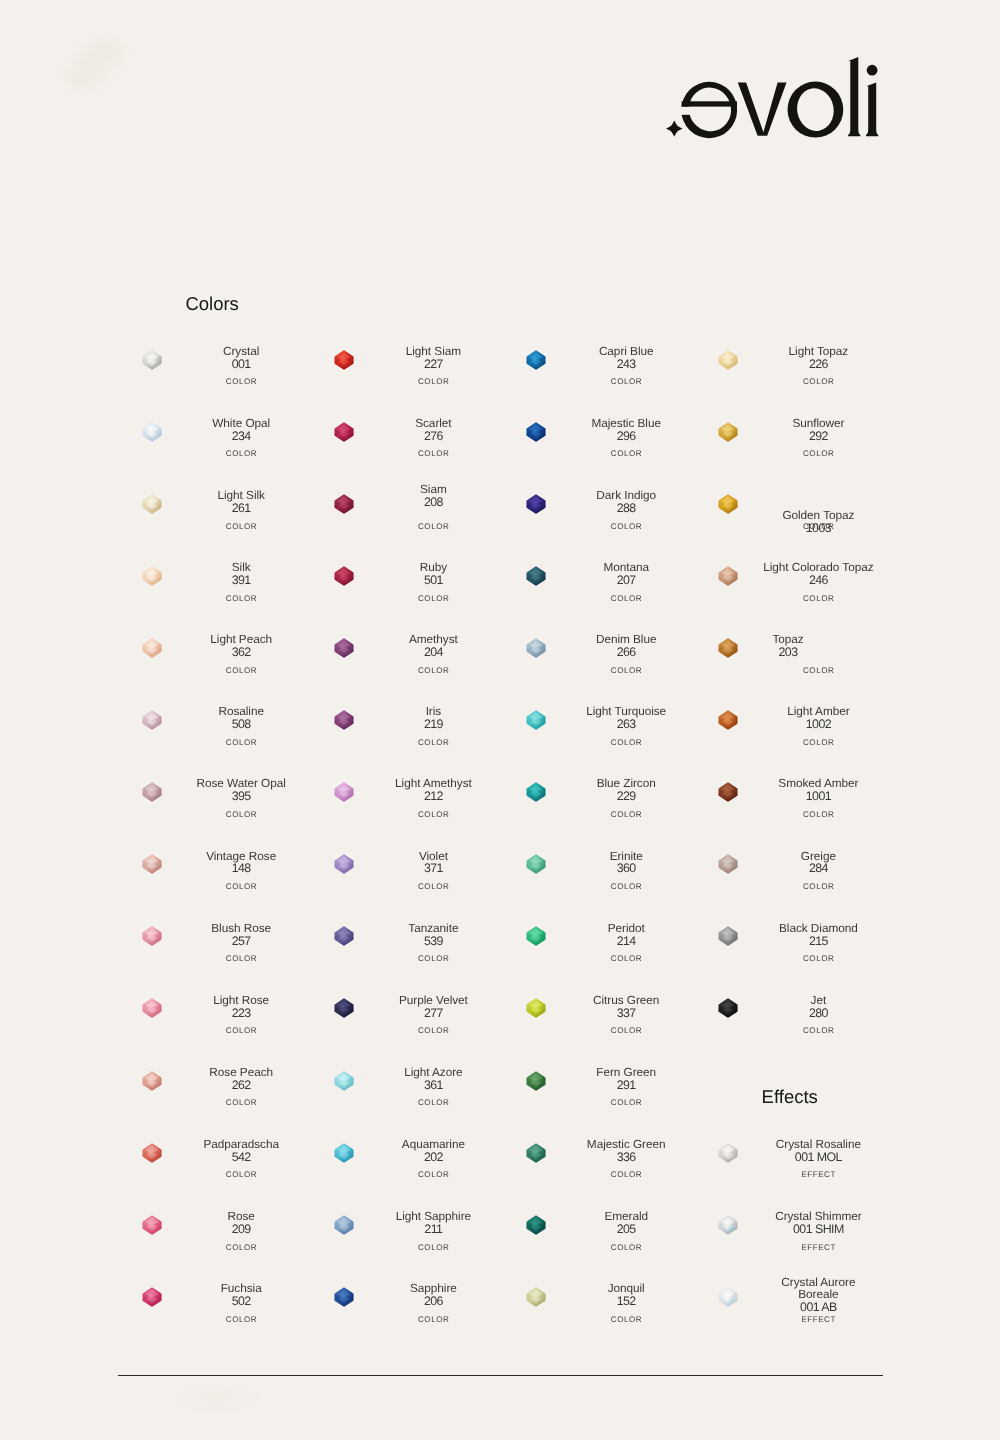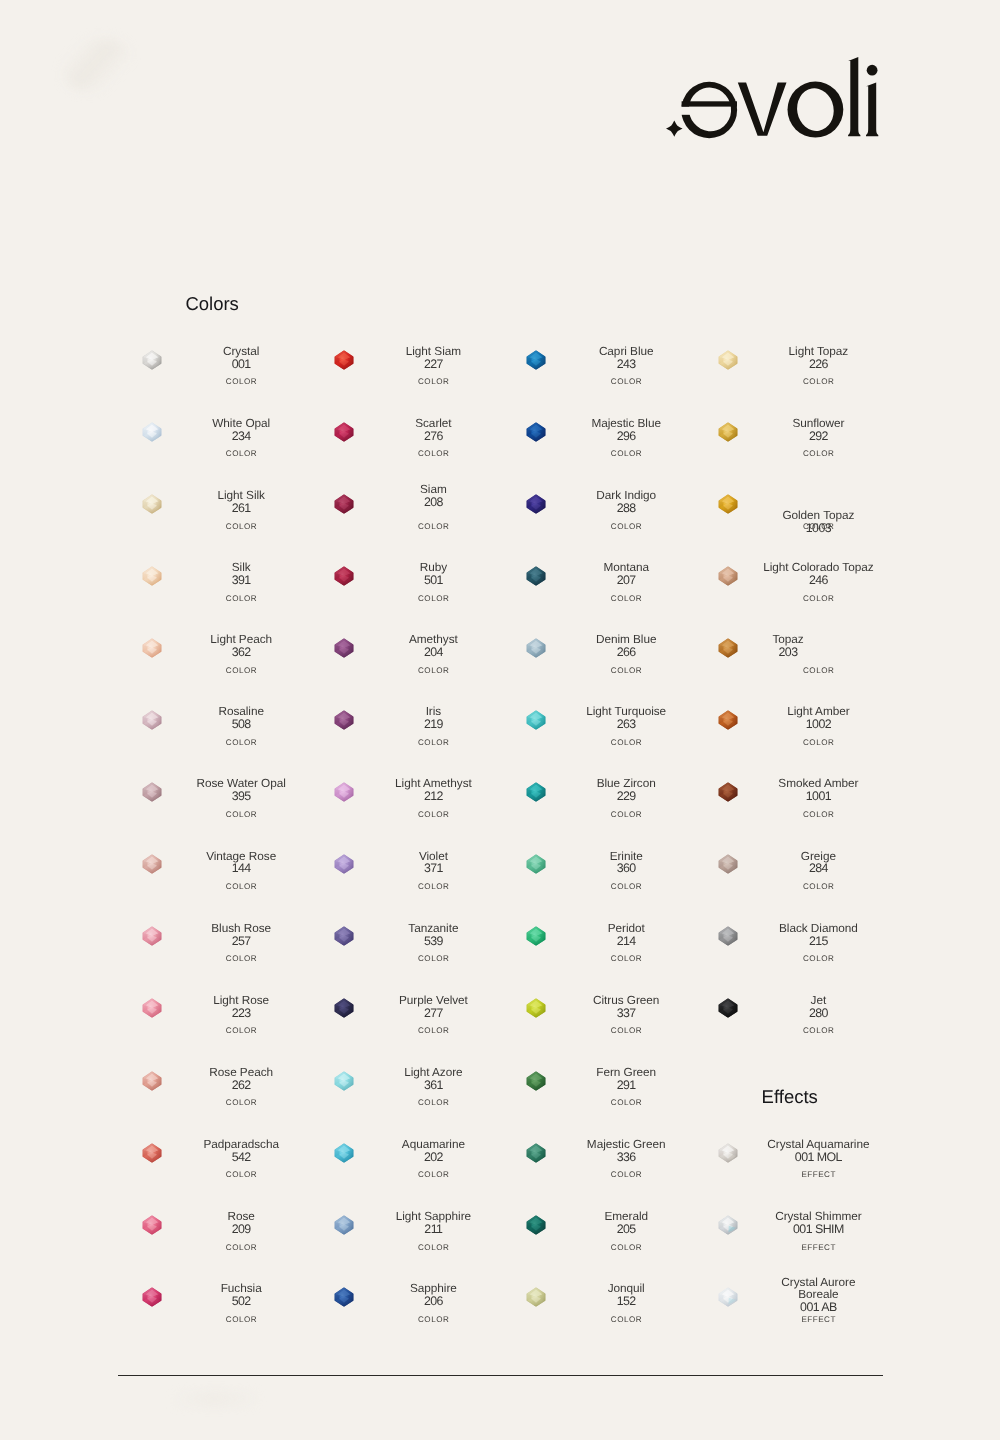--- a/index.html
+++ b/index.html
@@ -349,21 +349,21 @@
             <polygon points="25,57 50,47 75,57 50,79" fill="#f7e2dd" opacity="0.443"></polygon>
             <polygon points="2,34 28,44 26,60 2,68" fill="#b5766c" opacity="0.259"></polygon>
             <polygon points="98,34 72,44 74,60 98,68" fill="#b5766c" opacity="0.236"></polygon>
             <polygon points="54,54 90,64 74,78 52,86" opacity="0"></polygon>
             <polygon points="50,1 98,34 98,68 50,99 2,68 2,34" fill="none" stroke-width="4" stroke="#b5766c" stroke-opacity="0.324"></polygon>
           </g>
         </svg>
       </div>
 <div class="txt" style="left:184.2px;top:841.6px;height:42px">
         <div class="nm">Vintage Rose</div>
-        <div class="cd">144</div>
+        <div class="cd">148</div>
       </div>
 <div class="lb" style="left:184.2px;top:883.0px">COLOR</div>
       <div class="bead" style="left:142.0px;top:926.3px">
         <svg viewBox="0 0 100 100" width="20" height="20">
           <defs>
             <linearGradient id="lgb8" x1="0.15" y1="0" x2="0.75" y2="1">
               <stop offset="0%" stop-color="#fddde4"></stop>
               <stop offset="45%" stop-color="#f0a0af"></stop>
               <stop offset="100%" stop-color="#c9607a"></stop>
             </linearGradient>
@@ -1968,21 +1968,21 @@
             <polygon points="50,12 81,36 50,51 19,36" fill="#ffffff" opacity="0.566"></polygon>
             <polygon points="25,57 50,47 75,57 50,79" fill="#ffffff" opacity="0.472"></polygon>
             <polygon points="2,34 28,44 26,60 2,68" fill="#aaa49e" opacity="0.229"></polygon>
             <polygon points="98,34 72,44 74,60 98,68" fill="#aaa49e" opacity="0.208"></polygon>
             <polygon points="54,54 90,64 74,78 52,86" fill="#d8d2cb" opacity="0.340"></polygon>
             <polygon points="50,1 98,34 98,68 50,99 2,68 2,34" fill="none" stroke-width="4" stroke="#aaa49e" stroke-opacity="0.286"></polygon>
           </g>
         </svg>
       </div>
 <div class="txt" style="left:761.4px;top:1130.0px;height:42px">
-        <div class="nm">Crystal Aquamarine</div>
+        <div class="nm">Crystal Rosaline</div>
         <div class="cd">001 MOL</div>
       </div>
 <div class="lb" style="left:761.4px;top:1171.4px">EFFECT</div>
       <div class="bead" style="left:717.9px;top:1214.7px">
         <svg viewBox="0 0 100 100" width="20" height="20">
           <defs>
             <linearGradient id="lgb53" x1="0.15" y1="0" x2="0.75" y2="1">
               <stop offset="0%" stop-color="#ffffff"></stop>
               <stop offset="45%" stop-color="#dde1e4"></stop>
               <stop offset="100%" stop-color="#a6adb2"></stop>

